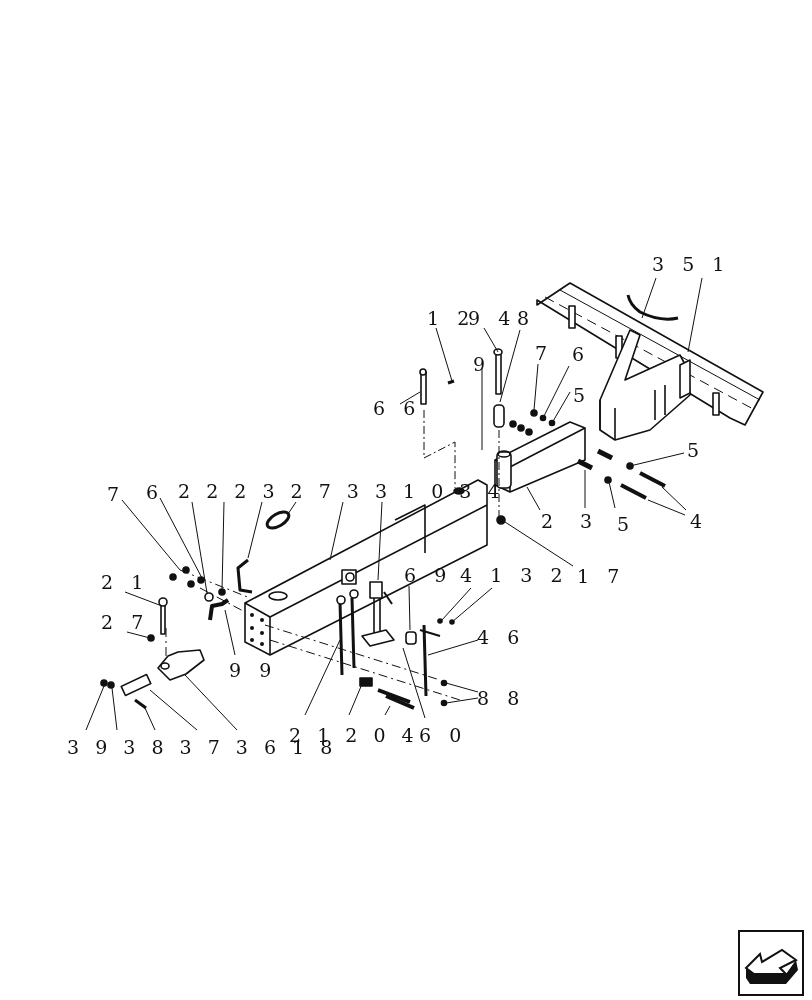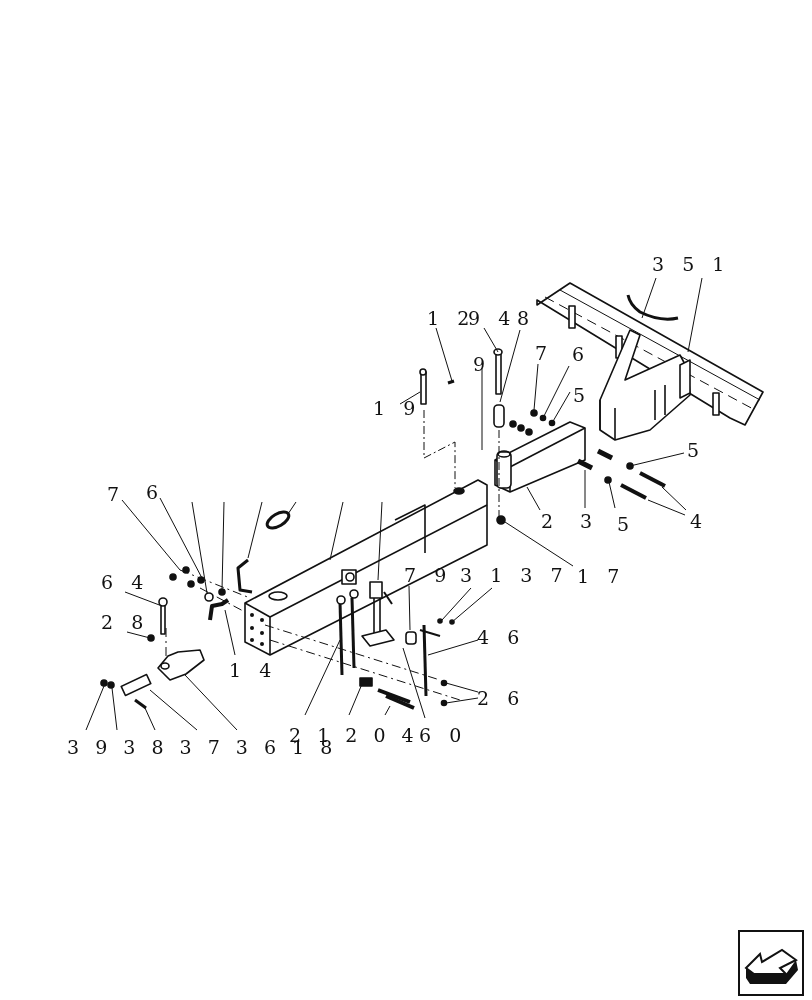--- a/index.html
+++ b/index.html
@@ -201,36 +201,37 @@
 
 
 <div class="lbl" style="left:652px;top:254px">3 5 1</div>
 <div class="lbl" style="left:427px;top:308px">1 2</div>
 <div class="lbl" style="left:468px;top:308px">9 4</div>
 <div class="lbl" style="left:517px;top:308px">8</div>
 <div class="lbl" style="left:473px;top:354px">9</div>
 <div class="lbl" style="left:535px;top:343px">7</div>
 <div class="lbl" style="left:572px;top:344px">6</div>
 <div class="lbl" style="left:573px;top:385px">5</div>
-<div class="lbl" style="left:373px;top:398px">1 9</div>
+<div class="lbl" style="left:373px;top:398px">6 6</div>
 <div class="lbl" style="left:687px;top:440px">5</div>
 <div class="lbl" style="left:541px;top:511px">2</div>
 <div class="lbl" style="left:580px;top:511px">3</div>
 <div class="lbl" style="left:617px;top:514px">5</div>
 <div class="lbl" style="left:690px;top:511px">4</div>
 <div class="lbl" style="left:577px;top:566px">1 7</div>
 <div class="lbl" style="left:107px;top:484px">7</div>
 <div class="lbl" style="left:146px;top:482px">6</div>
-<div class="lbl" style="left:101px;top:572px">6 4</div>
-<div class="lbl" style="left:101px;top:612px">2 8</div>
-<div class="lbl" style="left:229px;top:660px">1 4</div>
-<div class="lbl" style="left:404px;top:565px">7 9</div>
-<div class="lbl" style="left:460px;top:565px">3 1 3 7</div>
+<div class="lbl" style="left:178px;top:481px;letter-spacing:5px">2 2 2 3 2 7 3 3 1 0 3 4</div>
+<div class="lbl" style="left:101px;top:572px">2 1</div>
+<div class="lbl" style="left:101px;top:612px">2 7</div>
+<div class="lbl" style="left:229px;top:660px">9 9</div>
+<div class="lbl" style="left:404px;top:565px">6 9</div>
+<div class="lbl" style="left:460px;top:565px">4 1 3 2</div>
 <div class="lbl" style="left:477px;top:627px">4 6</div>
-<div class="lbl" style="left:477px;top:688px">2 6</div>
+<div class="lbl" style="left:477px;top:688px">8 8</div>
 <div class="lbl" style="left:67px;top:737px;letter-spacing:5px">3 9 3 8 3 7 3 6 1 8</div>
 <div class="lbl" style="left:289px;top:725px;letter-spacing:5px">2 1 2 0   4</div>
 <div class="lbl" style="left:419px;top:725px">6 0</div>
 </div>
 
 <div id="nav-btn">
   <svg width="62" height="62" viewBox="0 0 62 62">
     <polygon points="6,36 20,22 22,30 42,18 56,28 40,36 46,42 14,42" fill="#fff" stroke="#111" stroke-width="2"></polygon>
     <polygon points="6,36 14,42 46,42 56,28 58,38 46,52 10,52 6,46" fill="#111"></polygon>
   </svg>

